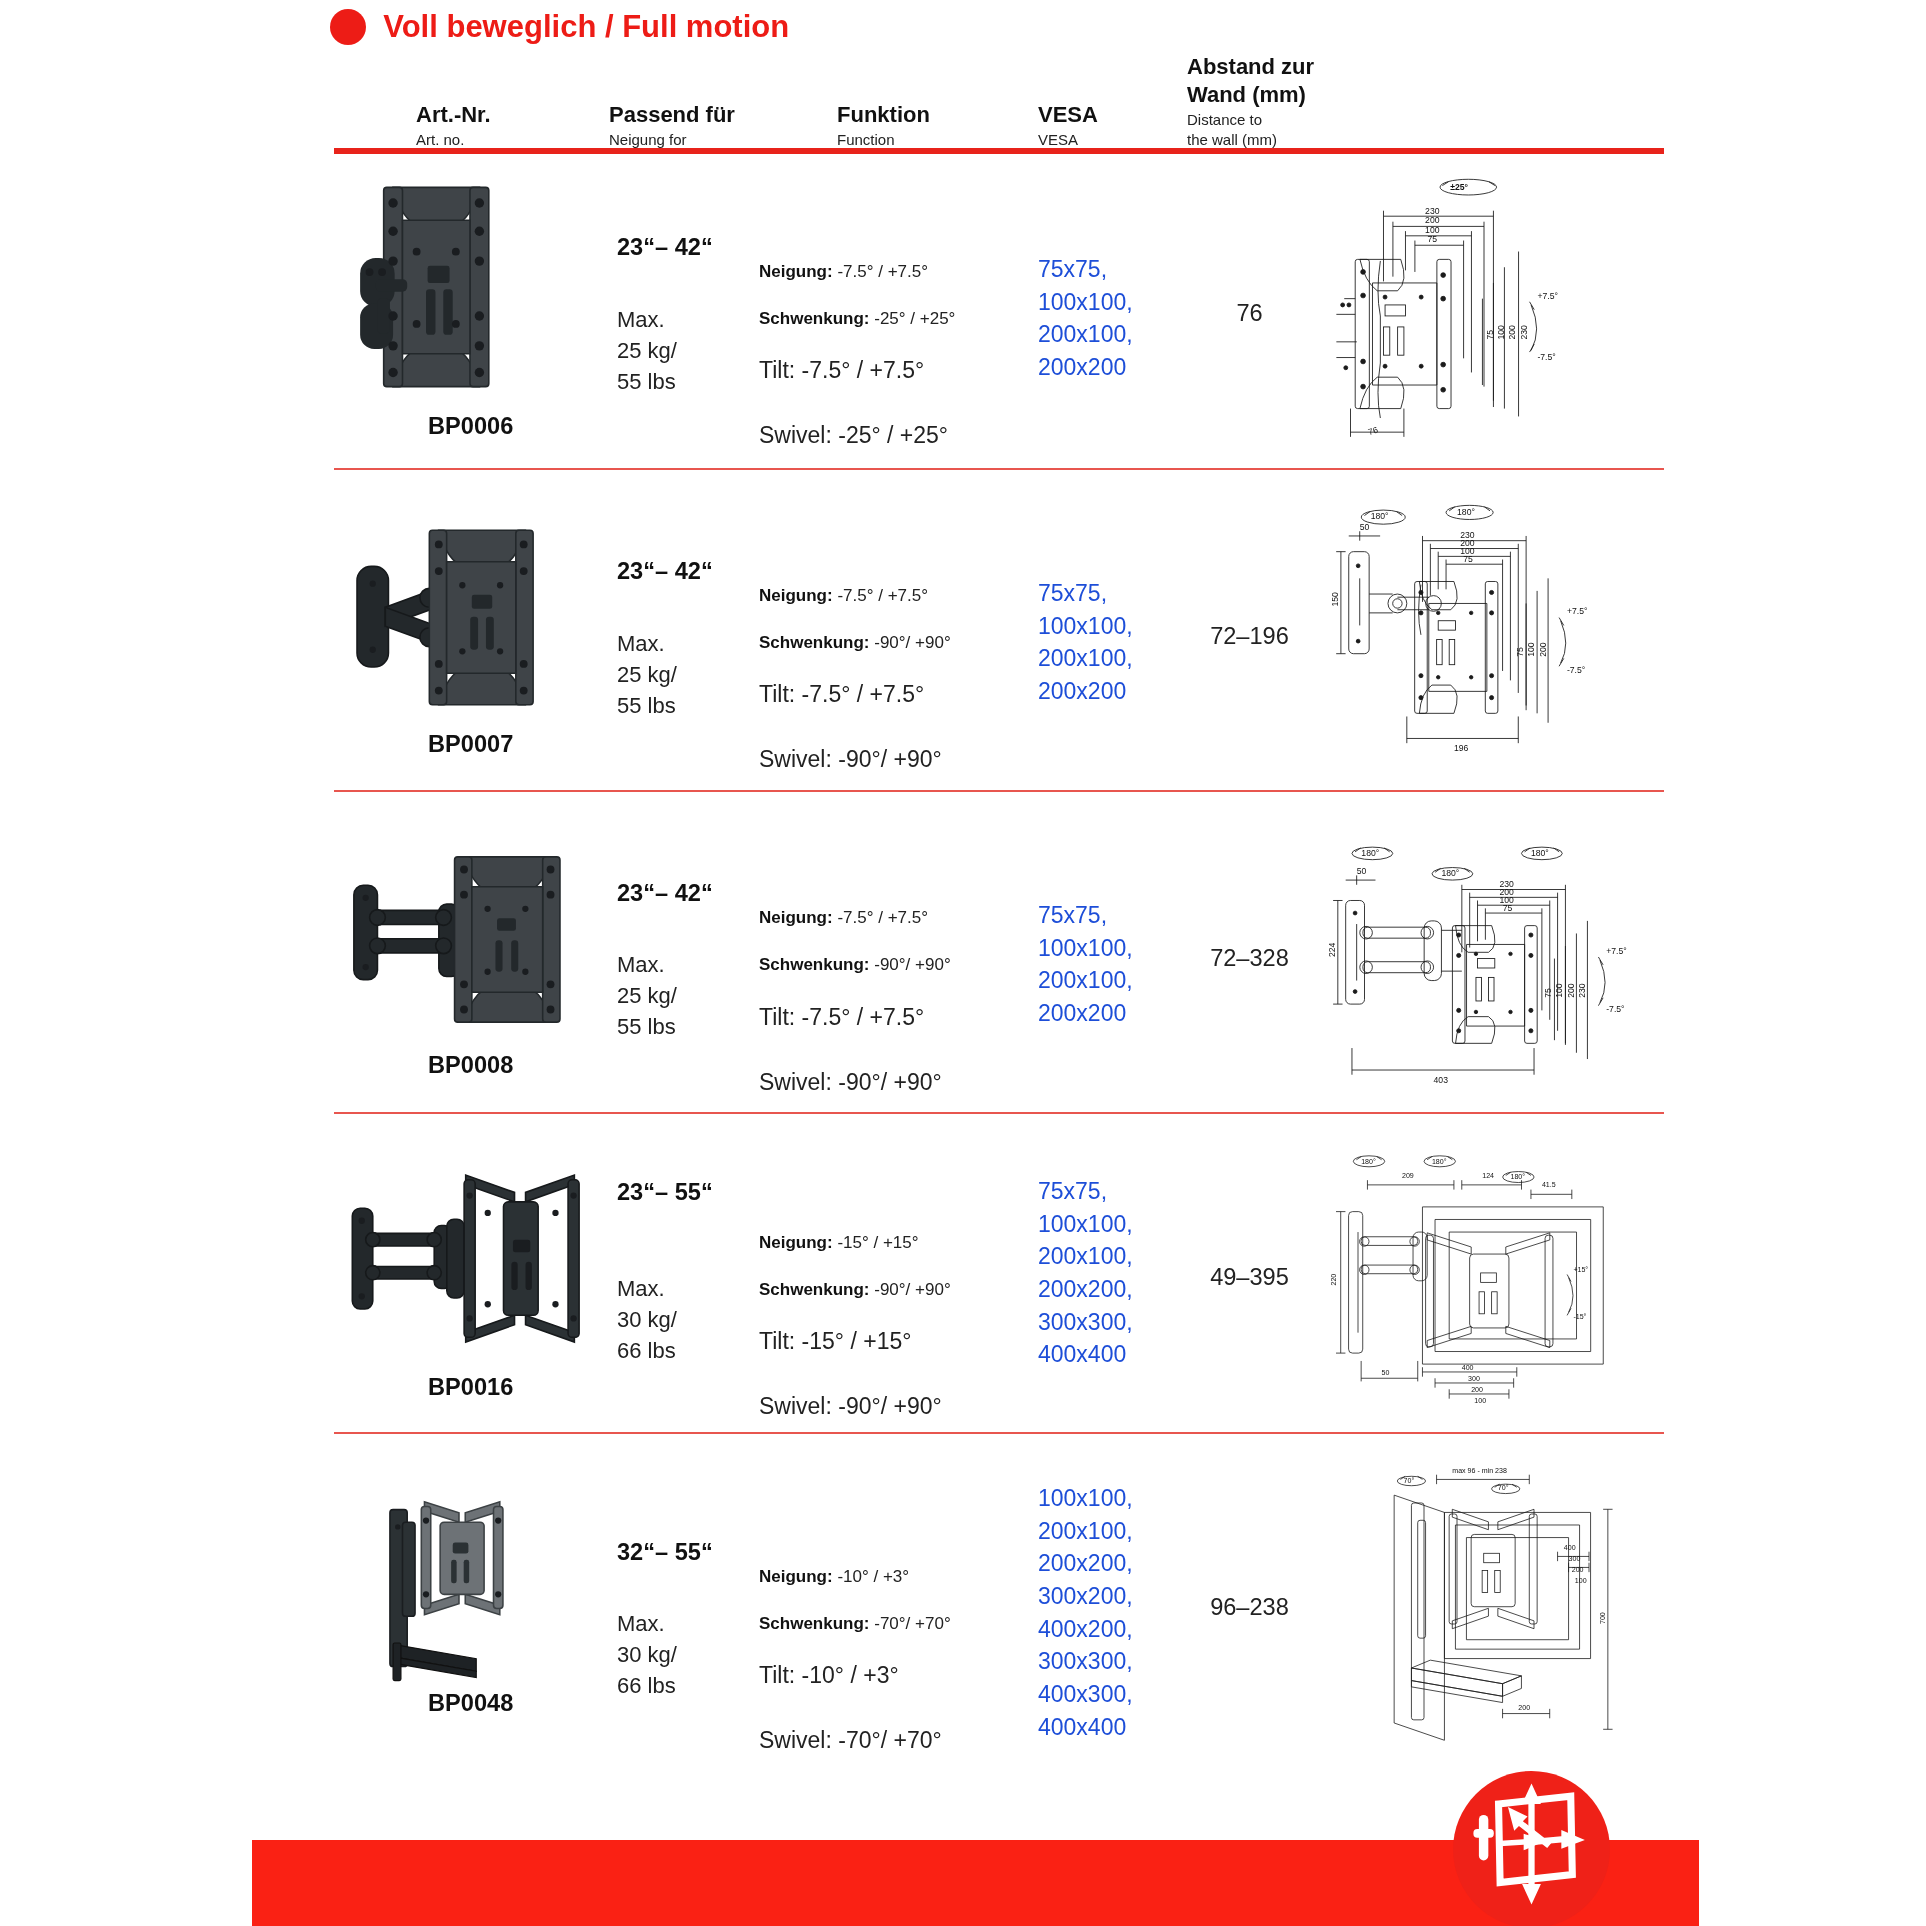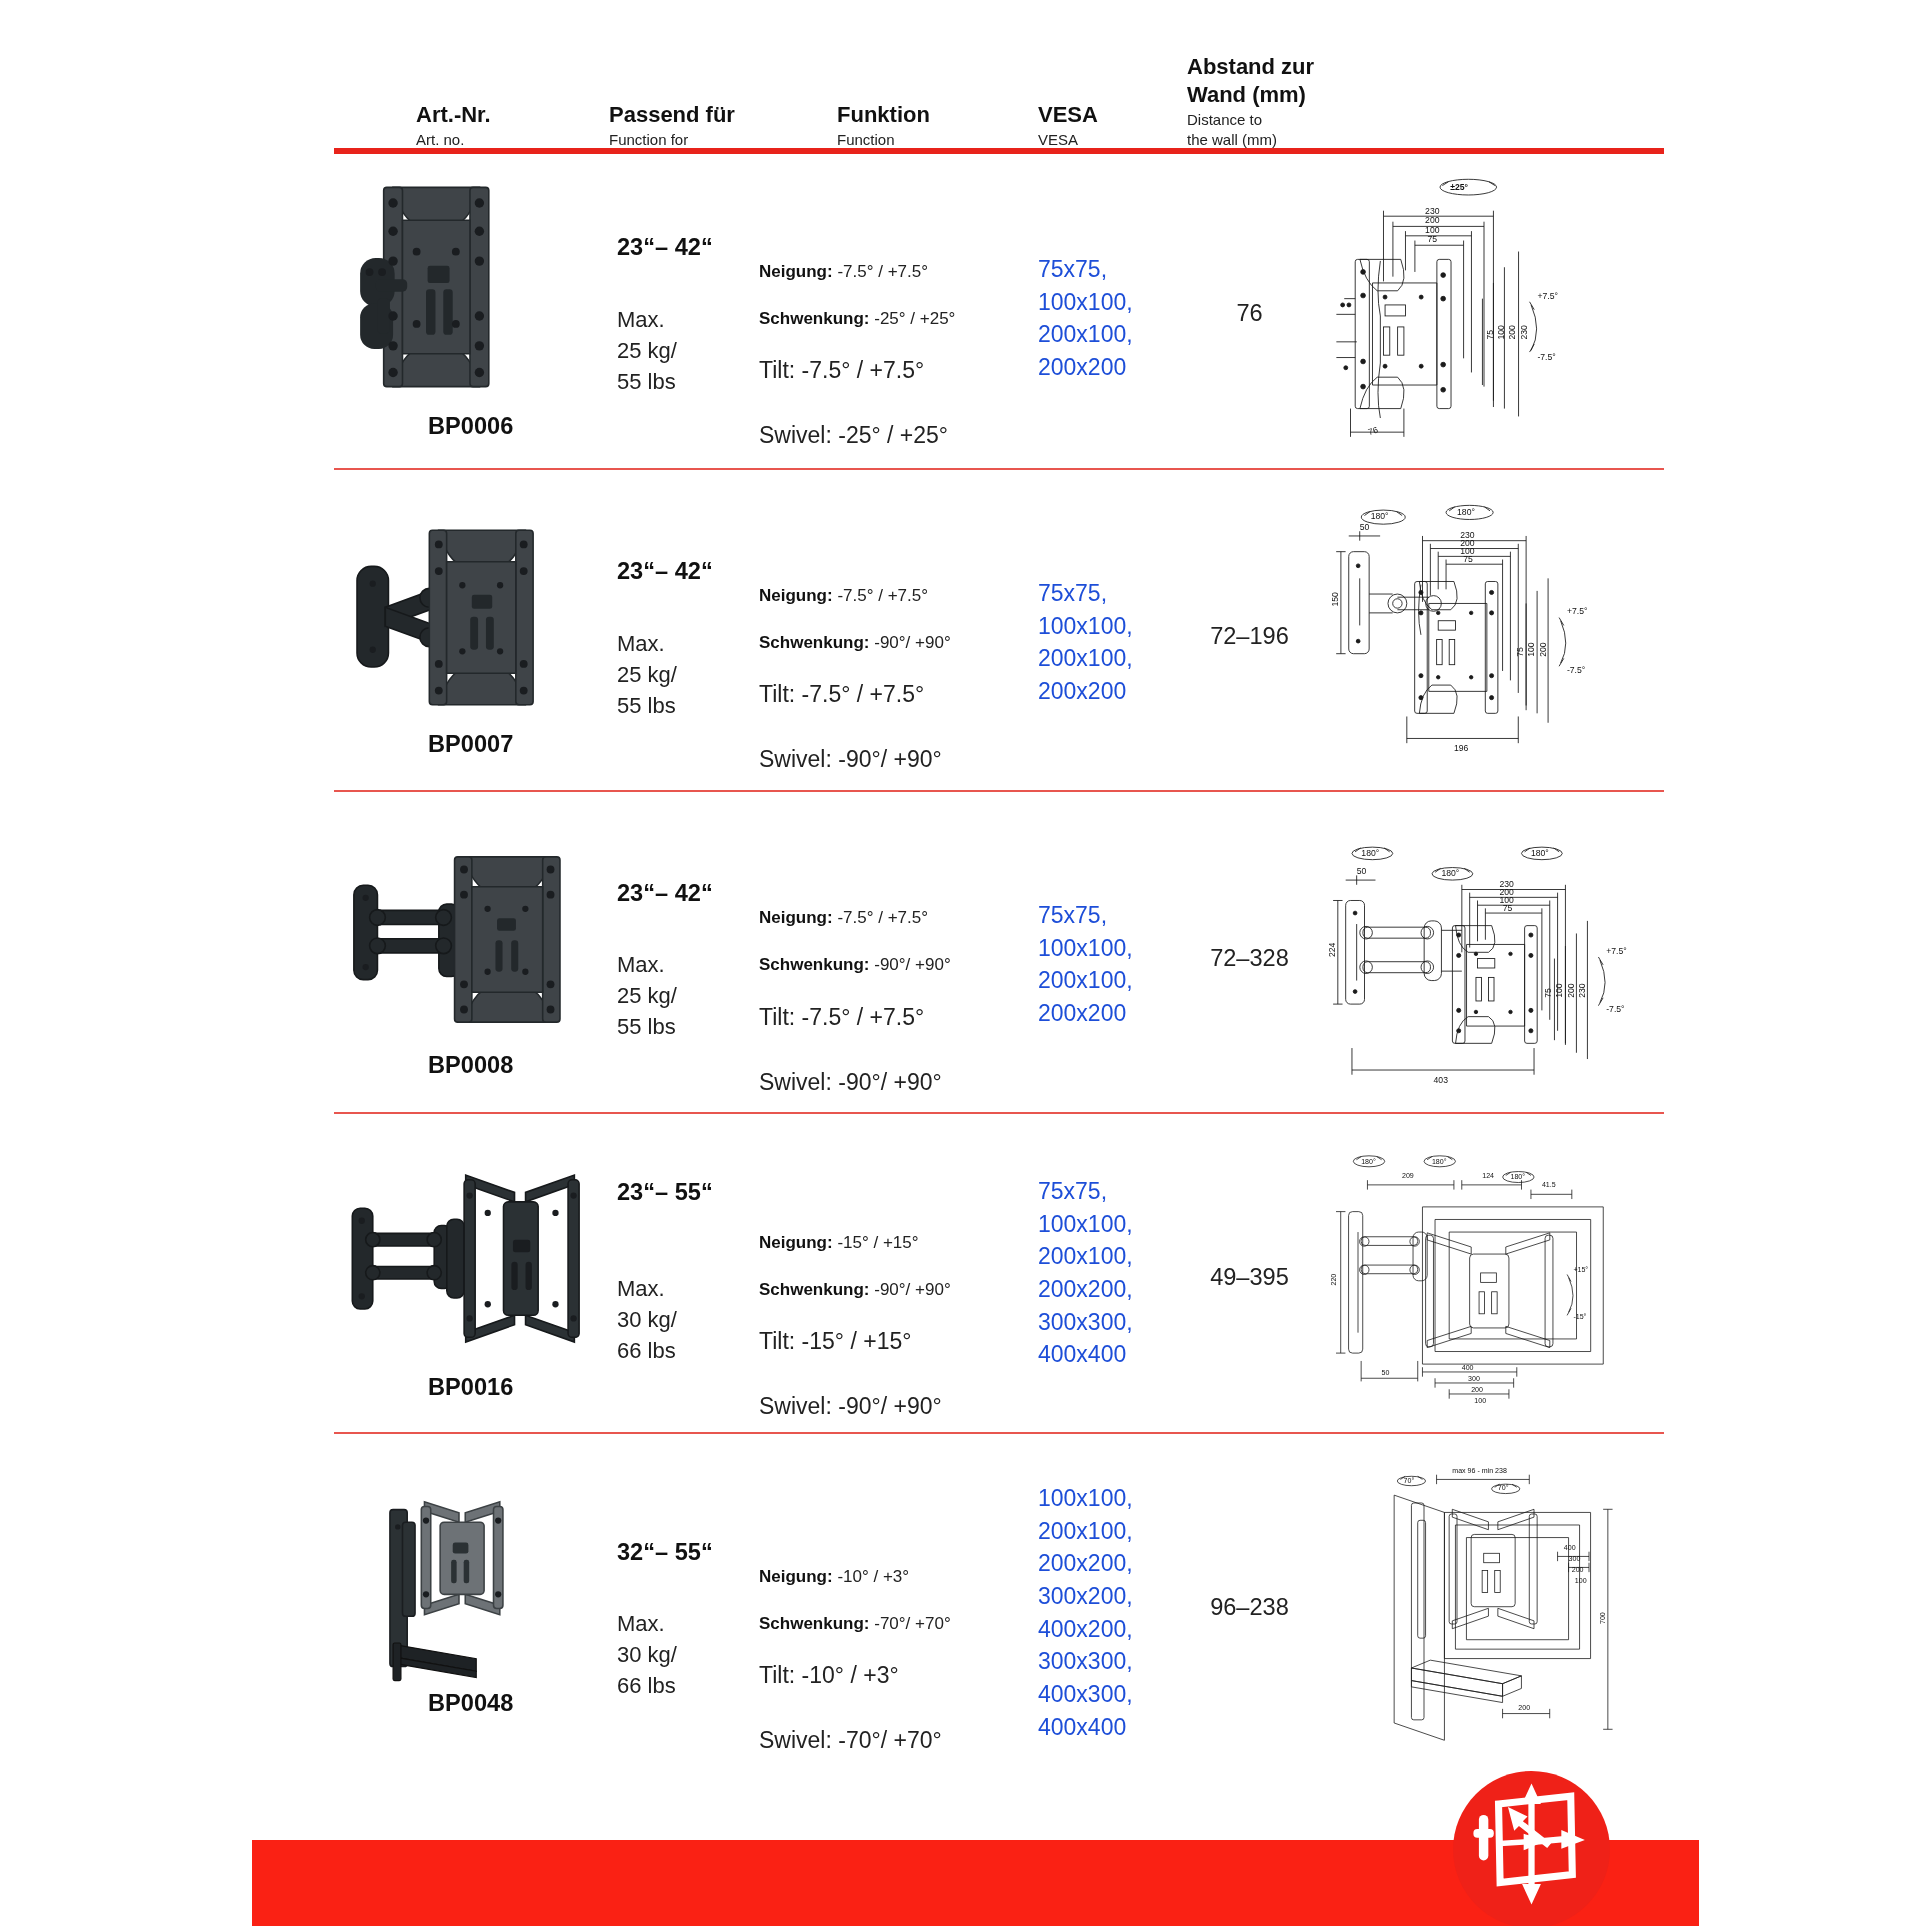--- a/index.html
+++ b/index.html
@@ -189,29 +189,33 @@
   .badge-glyph {
     position: absolute;
     left: 0; top: 0;
   }
 </style>
 </head>
 <body>
 
 <div class="page">
 
+  <div class="section-head">
+    <div class="bullet-dot"></div>
+    <div class="section-title">Voll beweglich / Full motion</div>
+  </div>
 
   <div class="col-heads">
     <div class="col-head ch-art">
       <div class="ch-de">Art.-Nr.</div>
       <div class="ch-en">Art. no.</div>
     </div>
     <div class="col-head ch-fit">
       <div class="ch-de">Passend für</div>
-      <div class="ch-en">Function for</div>
+      <div class="ch-en">Neigung for</div>
     </div>
     <div class="col-head ch-func">
       <div class="ch-de">Funktion</div>
       <div class="ch-en">Function</div>
     </div>
     <div class="col-head ch-vesa">
       <div class="ch-de">VESA</div>
       <div class="ch-en">VESA</div>
     </div>
     <div class="col-head ch-dist">

